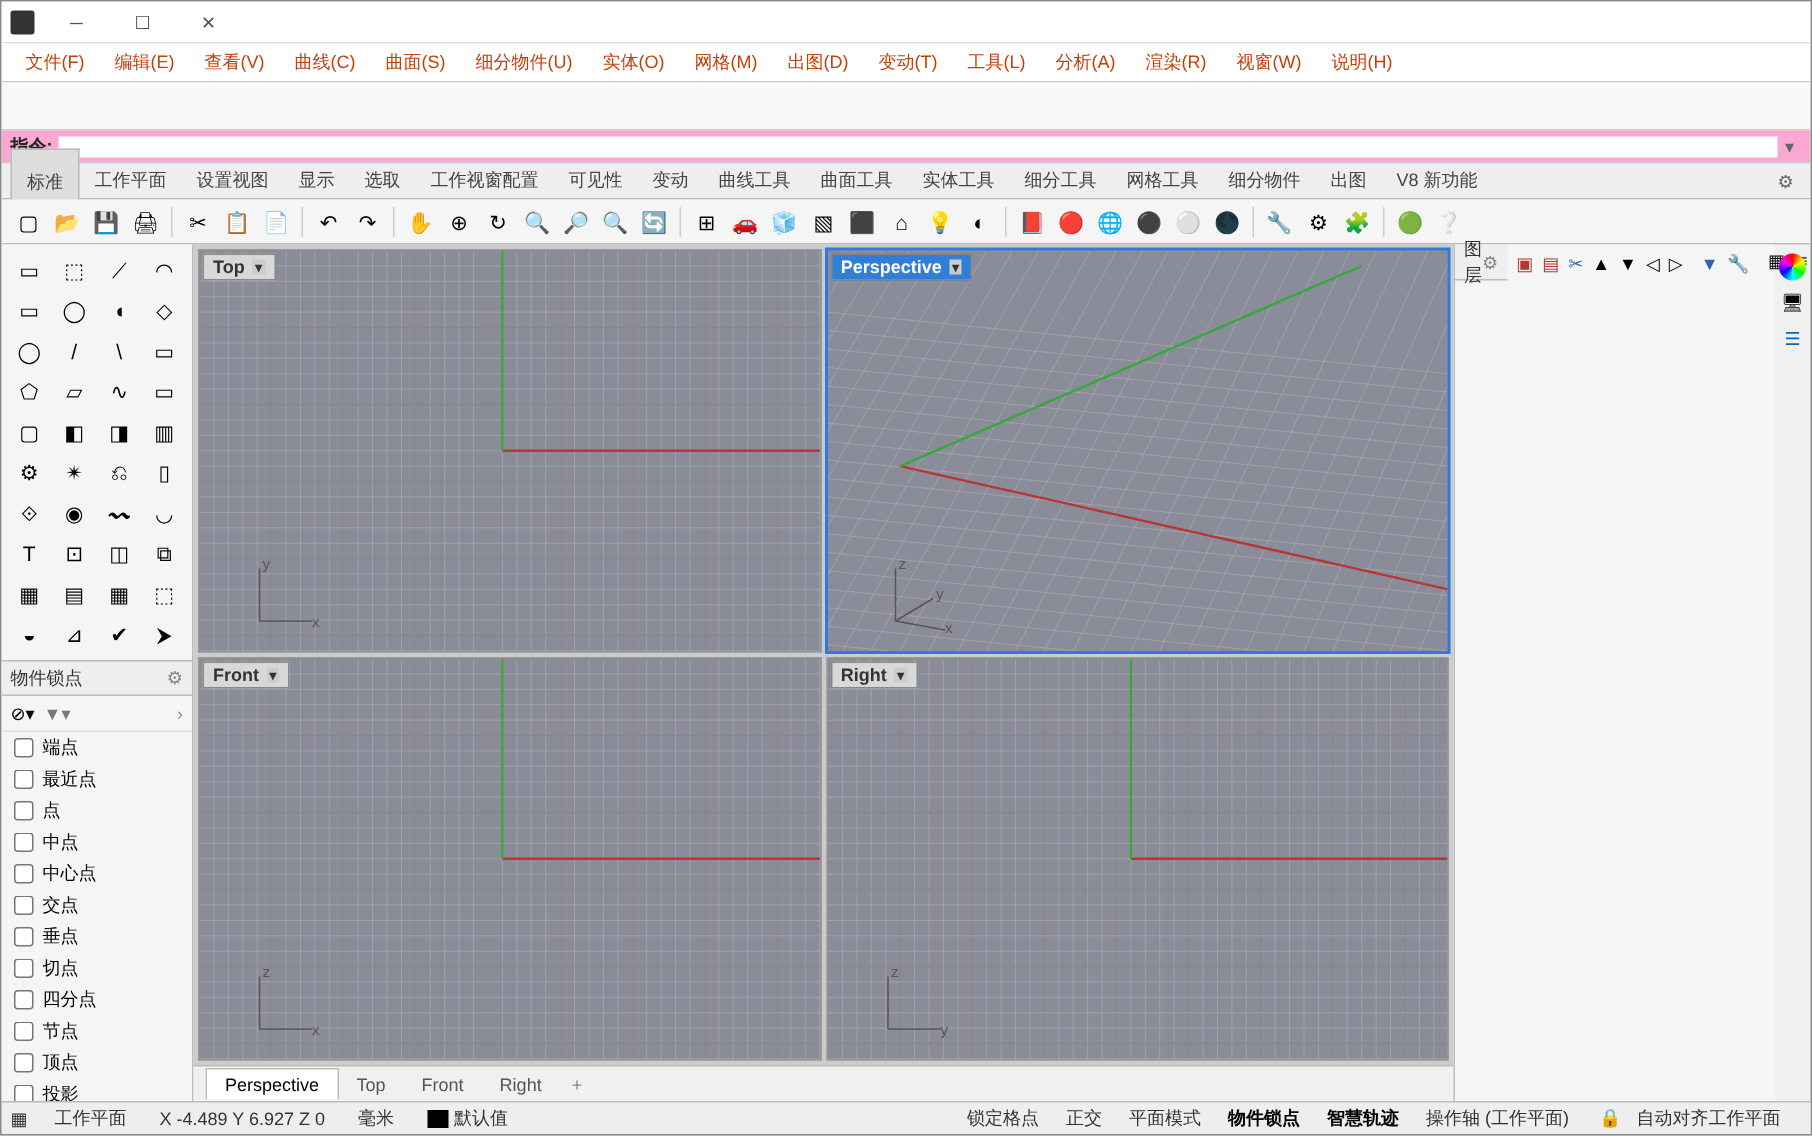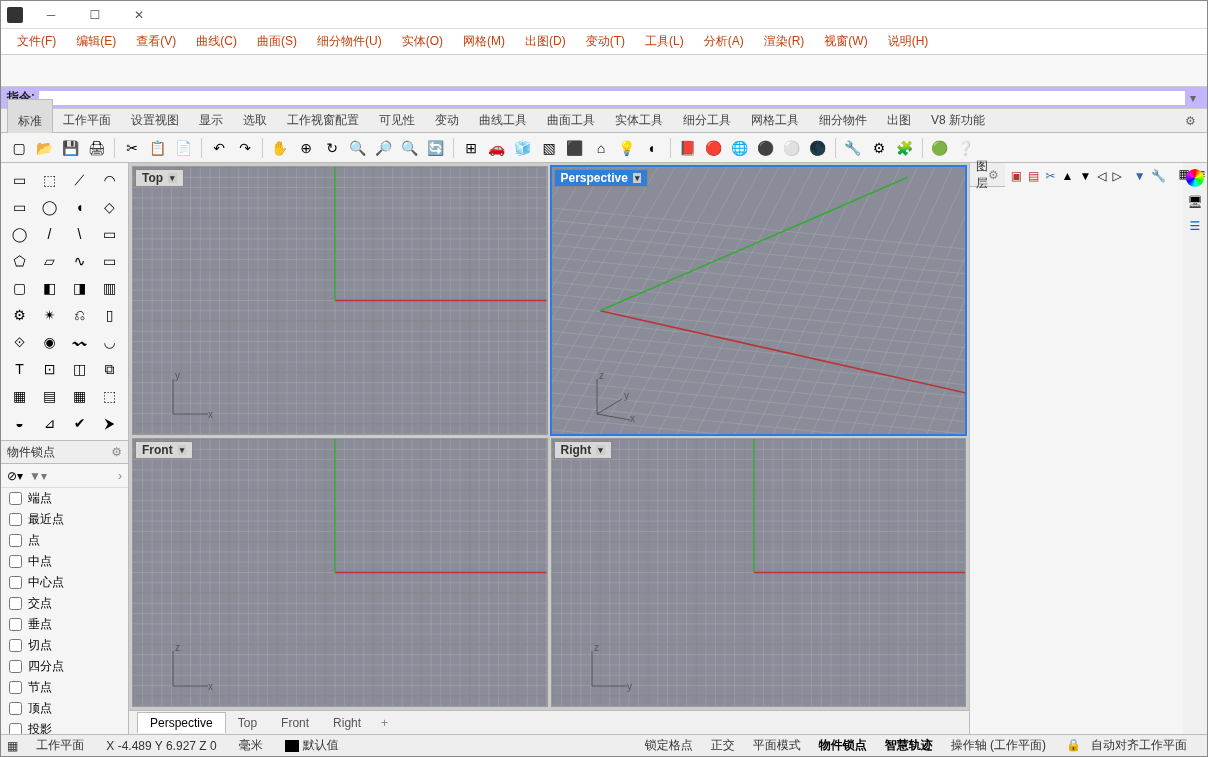--- a/index.html
+++ b/index.html
@@ -4,21 +4,21 @@
 <style>
 * { box-sizing: border-box; margin: 0; padding: 0; font-family: "Microsoft YaHei", "Segoe UI", sans-serif; font-size: 12px; }
 body { width: 1208px; height: 757px; background: #f0f0f0; overflow: hidden; display: flex; flex-direction: column; border: 1px solid #888; }
 .titlebar { height: 28px; background: #fff; display: flex; align-items: center; padding: 0 6px; border-bottom: 1px solid #ddd; }
 .titlebar .appicon { width: 16px; height: 16px; background:#333; margin-right:6px; border-radius:2px;}
 .titlebar .title { color:#777; flex:1; }
 .titlebar .winbtn { width:44px; height:28px; display:flex; align-items:center; justify-content:center; color:#555;}
 .menubar { height: 26px; background:#fff; display:flex; align-items:center; padding:0 6px; border-bottom:1px solid #ccc;}
 .menubar .mi { padding:3px 10px; color:#c2410c; cursor:default;}
 .cmdhistory{ height:32px; background:#f8f8f8; border-bottom:1px solid #ccc;}
-.cmdline{ height:22px; background:#c4b5fd; border-bottom:1px solid #ccc; display:flex; align-items:center; padding:0 6px;}
+.cmdline{ height:22px; background:#f9a8d4; border-bottom:1px solid #ccc; display:flex; align-items:center; padding:0 6px;}
 .cmdline .lbl{ font-weight:bold; color:#222; margin-right:4px;}
 .cmdline input{ flex:1; border:none; outline:none; font-size:12px;}
 .cmdline .drop{ width:16px; color:#666; text-align:center;}
 .tabbar{ height:24px; background:#eee; display:flex; align-items:center; padding:0 6px; border-bottom:1px solid #bbb;}
 .tabbar .tab{ padding:13px 10px; color:#444; cursor:default;}
 .tabbar .tab.sel{ background:#ddd; border:1px solid #bbb; border-bottom:none;}
 .tabbar .spacer{flex:1;}
 .tabbar .gear{ width:16px; color:#666;}
 .maintoolbar{ height:30px; background:#f5f5f5; display:flex; align-items:center; padding:2px 6px; gap:2px; border-bottom:1px solid #bbb;}
 .tbtn{ width:24px; height:24px; display:flex; align-items:center; justify-content:center; border:1px solid transparent; border-radius:2px; cursor:default; font-size:14px;}

